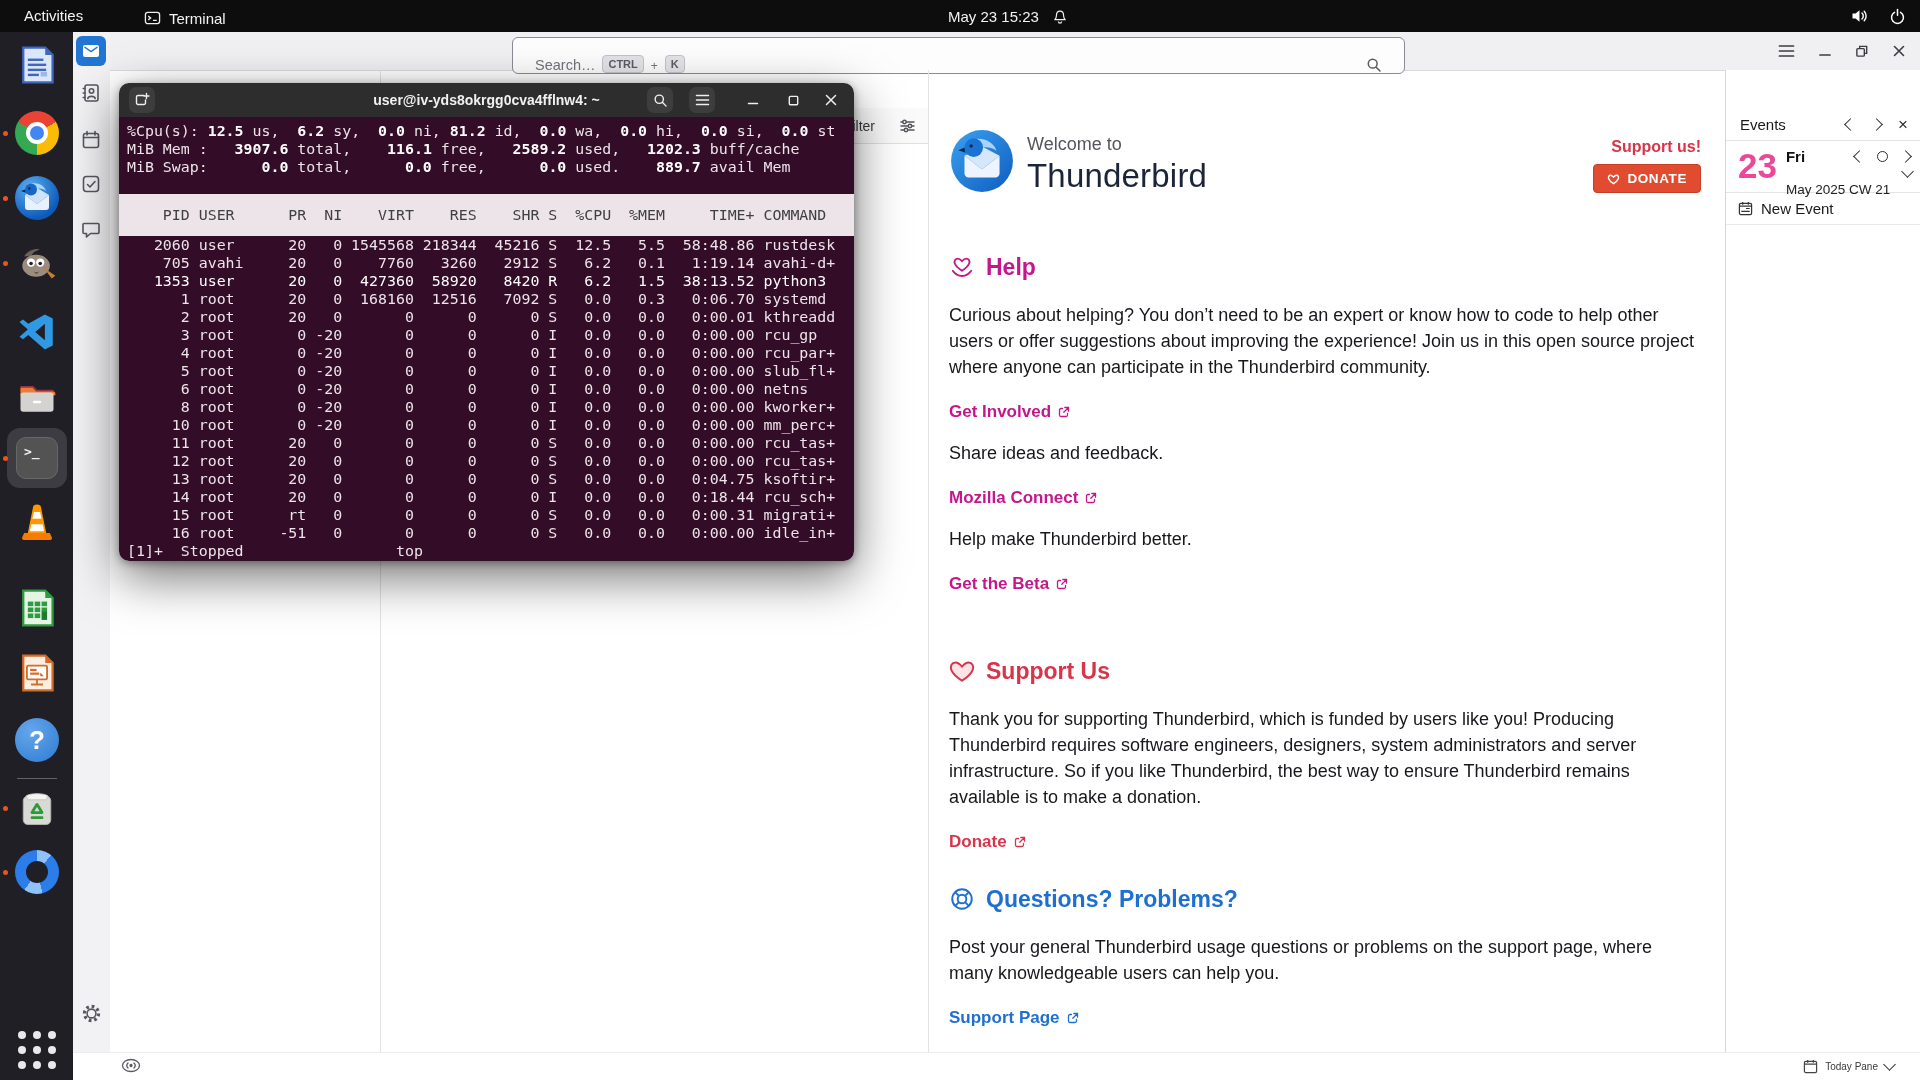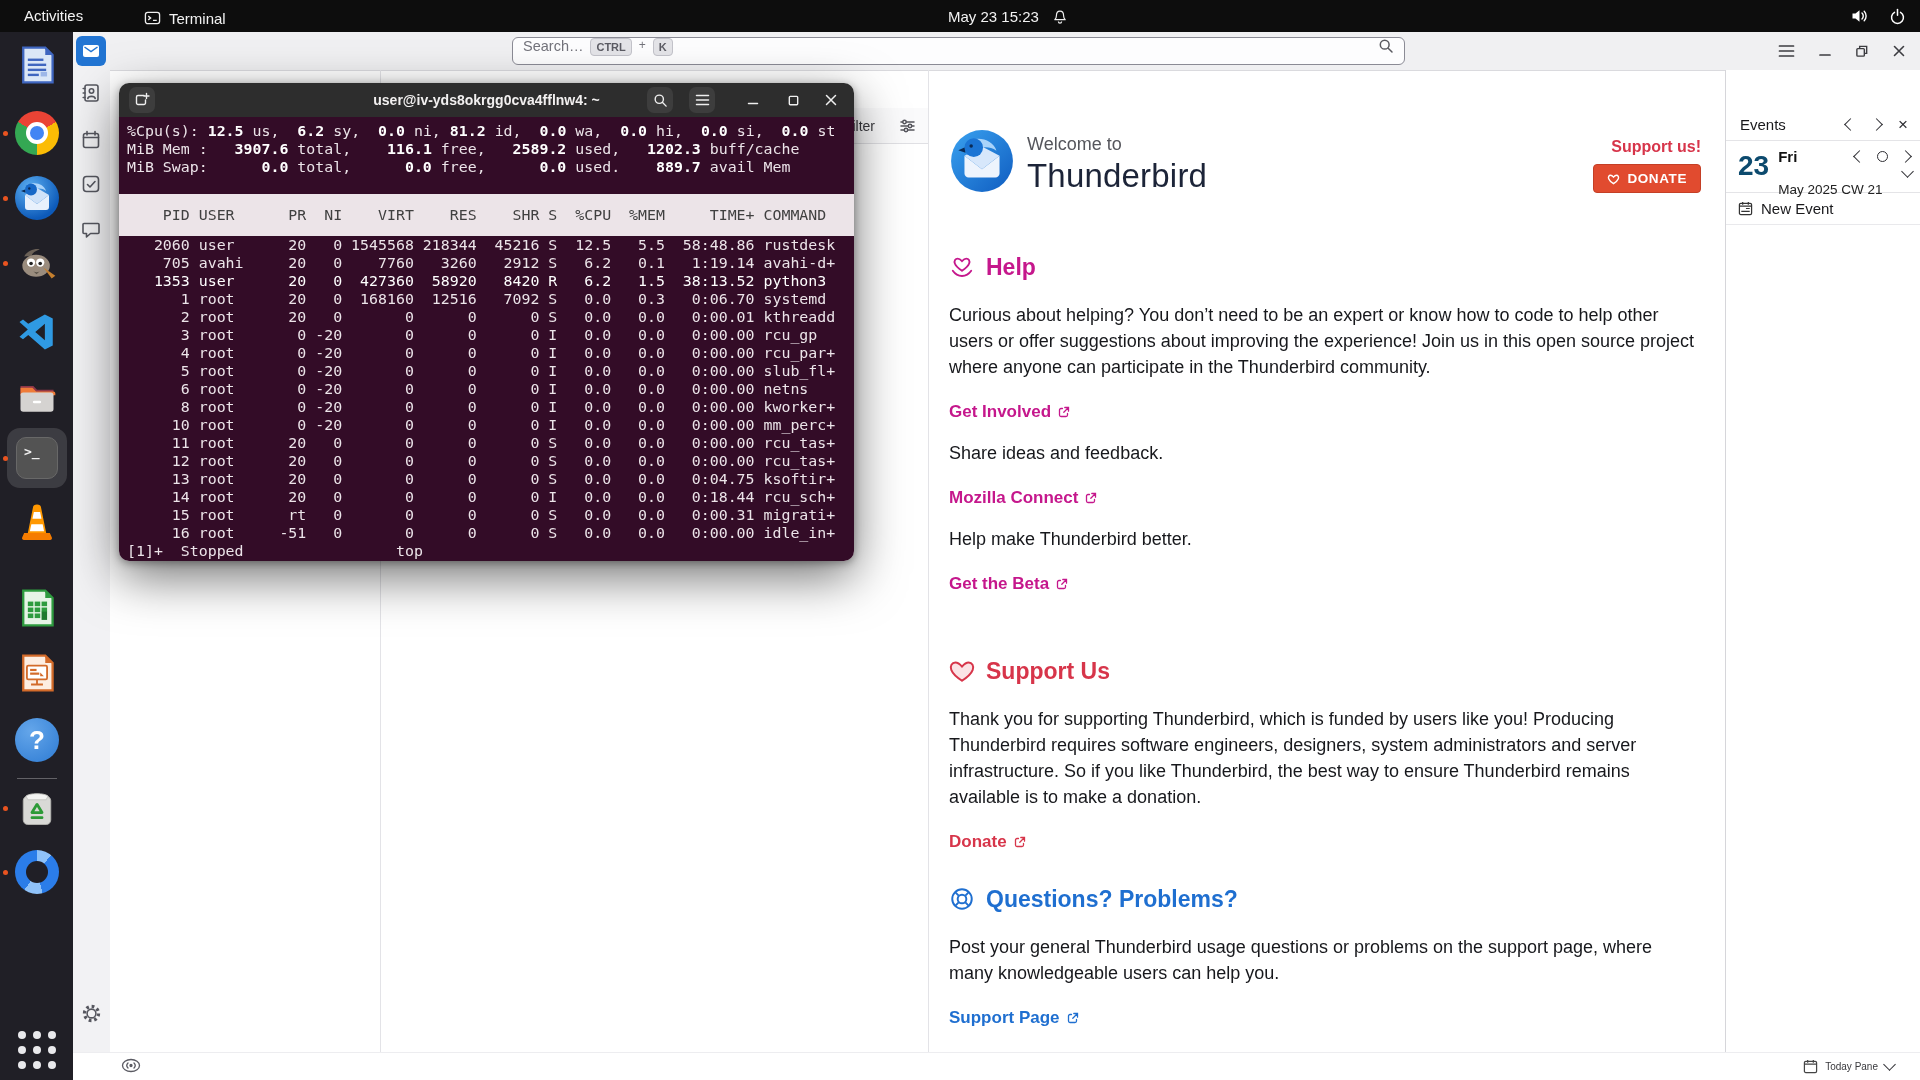--- a/index.html
+++ b/index.html
@@ -32,22 +32,22 @@
     color:#efefef;font-family:"DejaVu Sans Mono",monospace;font-size:13px;font-weight:bold;padding:6px 0 0 7px;}
   .ic-grid{display:grid;grid-template-columns:repeat(3,8px);gap:7px;}
   .ic-grid i{width:8px;height:8px;border-radius:50%;background:#e9e9ec;}
   
   #tbwin{position:absolute;left:73px;top:32px;width:1847px;height:1048px;background:#fff;z-index:10;color:#17181c;}
   #spaces{position:absolute;left:0;top:0;width:37px;height:100%;background:#f2f2f4;}
   .space-btn{position:absolute;left:3px;width:30px;height:30px;display:flex;align-items:center;justify-content:center;
     color:#56575f;cursor:pointer;border-radius:6px;}
   .space-btn.sel{background:#2275d3;color:#fff;}
   #tb-toolbar{position:absolute;left:37px;right:0;top:0;height:38px;background:#f0f0f2;border-bottom:1px solid #dadade;}
-  #searchbar{position:absolute;left:402px;top:5px;width:893px;height:28px;background:#fdfdfe;border:1px solid #8b8b95;
-    border-radius:6px;display:flex;align-items:flex-start;padding:0 10px;box-sizing:border-box;gap:7px;cursor:text;}
+  #searchbar{position:absolute;left:402px;top:5px;width:893px;height:37px;background:#fdfdfe;border:1px solid #8b8b95;
+    border-radius:6px;display:flex;align-items:flex-end;padding:0 22px;box-sizing:border-box;gap:7px;cursor:text;}
   #searchbar .ph{color:#73737b;font-size:14.5px;}
   .keycap{background:#e4e4e8;border:1px solid #c3c3ca;border-radius:4px;font-size:11px;font-weight:bold;color:#5b5b63;
     padding:1px 5px;line-height:14px;}
   .kplus{color:#73737b;font-size:12px;}
   #searchbar .sp{flex:1;}
   #winctl{position:absolute;right:14px;top:0;height:38px;display:flex;align-items:center;gap:23px;color:#3c3c41;}
   #winctl span{cursor:pointer;display:flex;}
   .vl{position:absolute;top:38px;bottom:27px;width:1px;background:#e3e3e7;}
   #quickfilter{position:absolute;left:307px;top:76px;width:548px;height:36px;background:#fafafb;border-bottom:1px solid #e0e0e4;
     display:flex;align-items:center;justify-content:flex-end;gap:24px;padding-right:12px;box-sizing:border-box;}
@@ -69,21 +69,21 @@
   .c-red{color:#d7354a;} .c-mag{color:#c5178c;} .c-blue{color:#1f6fd0;}
   #sec-support{margin-top:62px;} #sec-help{margin-top:56px;} #sec-q{margin-top:32px;}
   
   #events{position:absolute;left:1652px;top:38px;width:195px;bottom:27px;border-left:1px solid #d6d6da;box-sizing:border-box;background:#fff;}
   .ev-head{margin-top:38px;height:32px;border-bottom:1px solid #e4e4e7;display:flex;align-items:center;padding:0 12px 0 14px;gap:17px;}
   .ev-title{font-size:15px;color:#19191c;flex:1;}
   .chev{width:8px;height:8px;border-left:1.8px solid #2e2e33;border-bottom:1.8px solid #2e2e33;display:inline-block;cursor:pointer;}
   .chev.l{transform:rotate(45deg);} .chev.r{transform:rotate(-135deg);} .chev.d{transform:rotate(-45deg);}
   .ev-x{font-size:17px;color:#2e2e33;cursor:pointer;line-height:1;}
   .ev-date{height:52px;border-bottom:1px solid #e4e4e7;position:relative;padding:5px 10px 0 12px;box-sizing:border-box;display:flex;}
-  .ev-day{font-size:28px;font-weight:bold;color:#0c4a6e;line-height:40px;}
+  .ev-day{font-size:35px;font-weight:bold;color:#ec4899;line-height:40px;}
   .ev-col{margin-left:9px;flex:1;}
   .ev-r1{display:flex;align-items:center;gap:13px;margin-top:2px;}
   .ev-wd{font-size:15px;font-weight:bold;color:#111;flex:1;}
   .ev-o{width:9px;height:9px;border:1.7px solid #2e2e33;border-radius:50%;display:inline-block;cursor:pointer;}
   .ev-r2{font-size:13.5px;color:#222;margin-top:17px;white-space:nowrap;}
   .ev-caret{position:absolute;right:8px;top:26px;}
   .ev-new{height:31px;border-bottom:1px solid #e9e9ec;display:flex;align-items:center;gap:8px;padding:0 12px;cursor:pointer;}
   .ev-new span{font-size:15px;color:#19191c;}
   
   #statusbar{position:absolute;left:0;right:0;bottom:0;height:27px;background:#fff;border-top:1px solid #ededf0;}

